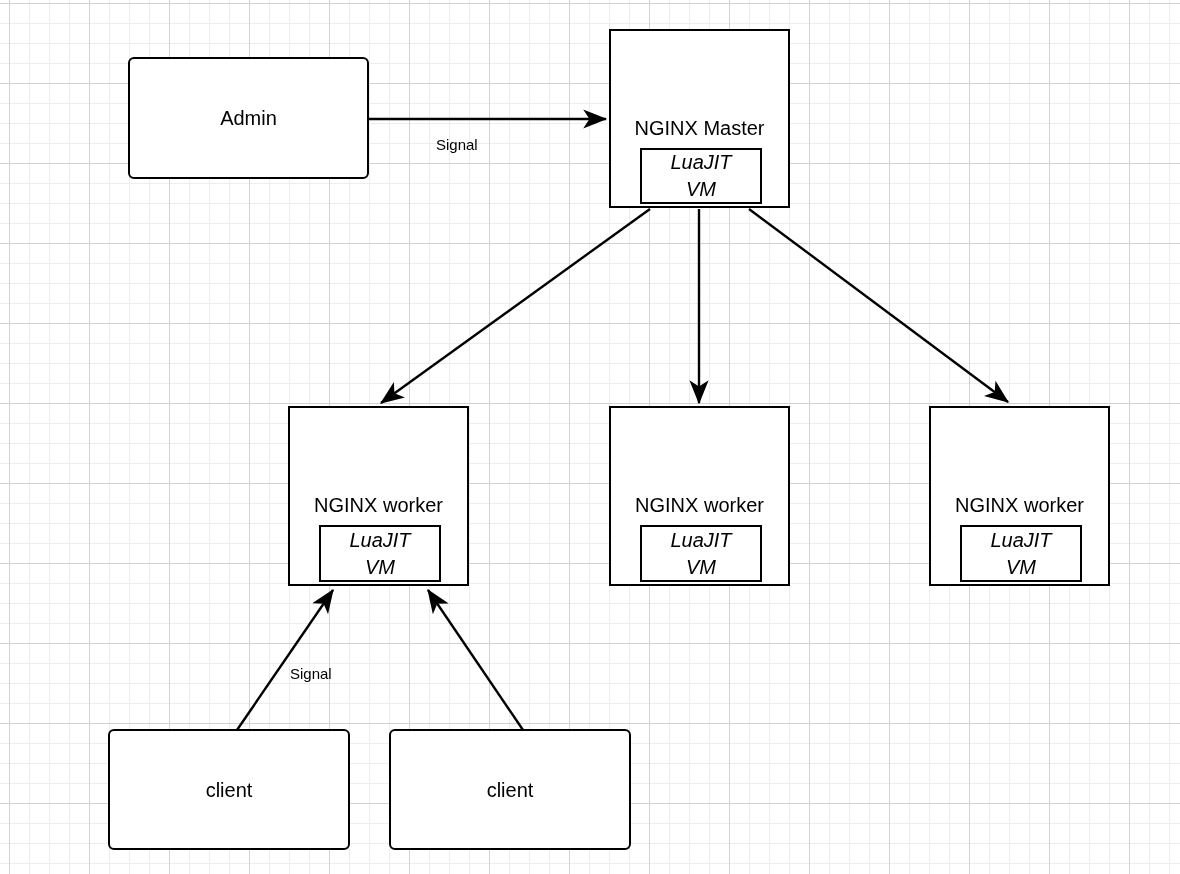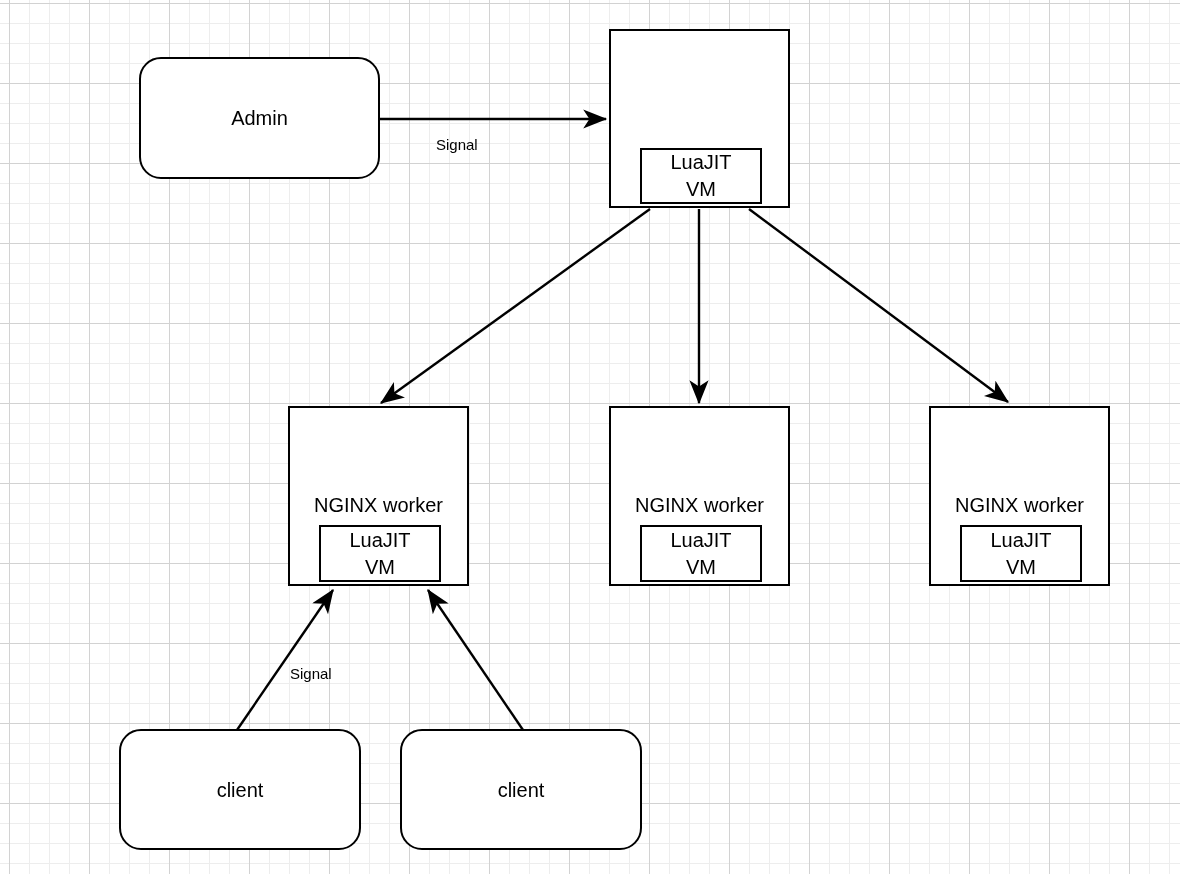--- a/index.html
+++ b/index.html
@@ -32,21 +32,21 @@
   .node {
     position: absolute;
     box-sizing: border-box;
     background: #ffffff;
     border: 2px solid #000000;
     display: flex;
     flex-direction: column;
     align-items: center;
     justify-content: center;
   }
-  .node.rounded { border-radius: 22px; margin-left: 11px; }
+  .node.rounded { border-radius: 6px; }
   .node-label {
     font-size: 20px;
     line-height: 24px;
     color: #000000;
     text-align: center;
     white-space: nowrap;
   }
   .proc {
     justify-content: flex-start;
     padding-top: 0;
@@ -59,20 +59,21 @@
   }
   .vm-box {
     position: absolute;
     box-sizing: border-box;
     background: #ffffff;
     border: 2px solid #000000;
     display: flex;
     flex-direction: column;
     align-items: center;
     justify-content: center;
+    font-style: italic;
   }
   .vm-line {
     font-size: 20px;
     line-height: 27px;
     color: #000000;
     text-align: center;
     white-space: nowrap;
   }
   .edge-label {
     position: absolute;
@@ -107,20 +108,21 @@
     <line x1="237" y1="730" x2="333" y2="590" stroke="#000000" stroke-width="2.4" marker-end="url(#arrowhead)"></line>
 
     <line x1="523" y1="730" x2="428" y2="590" stroke="#000000" stroke-width="2.4" marker-end="url(#arrowhead)"></line>
   </svg>
 
   <div class="node rounded" style="left:128px; top:57px; width:241px; height:122px;">
     <div class="node-label">Admin</div>
   </div>
 
   <div class="node proc" style="left:609px; top:29px; width:181px; height:179px;">
+    <div class="node-label">NGINX Master</div>
     <div class="vm-box" style="left:29px; top:117px; width:122px; height:56px;">
       <div class="vm-line">LuaJIT</div>
       <div class="vm-line">VM</div>
     </div>
   </div>
 
   <div class="node proc" style="left:288px; top:406px; width:181px; height:180px;">
     <div class="node-label">NGINX worker</div>
     <div class="vm-box" style="left:29px; top:117px; width:122px; height:57px;">
       <div class="vm-line">LuaJIT</div>

